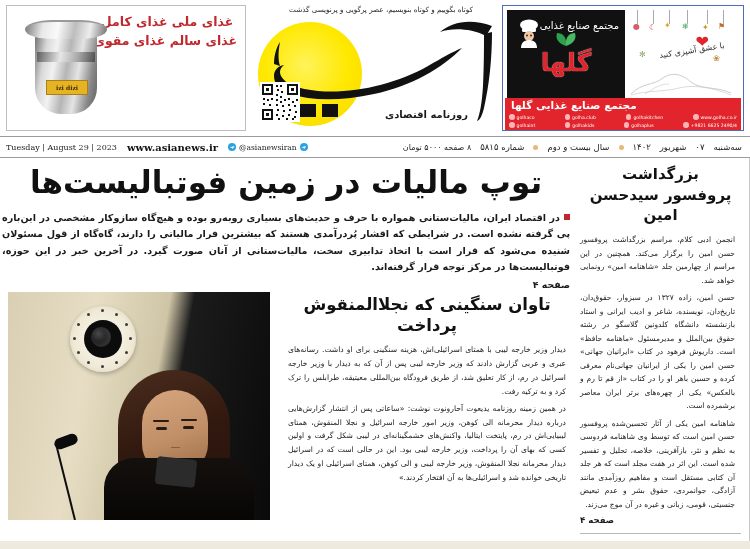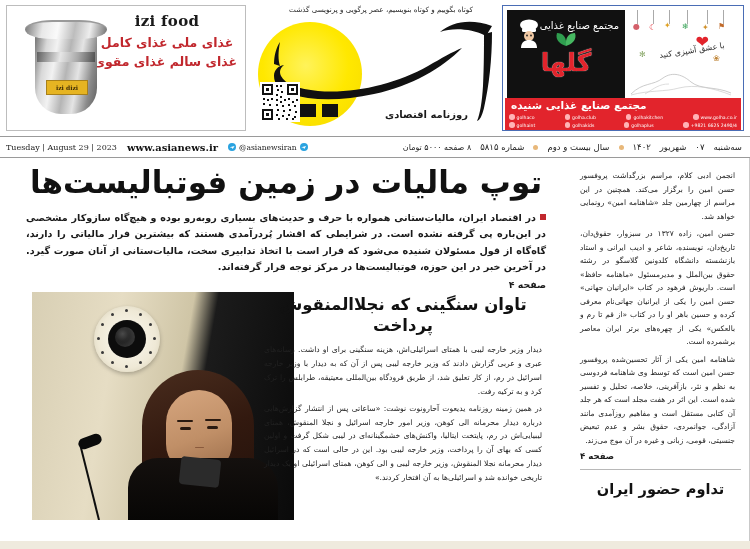--- a/index.html
+++ b/index.html
@@ -378,21 +378,21 @@
     position: absolute;
     left: 0; top: 158px;
     width: 750px; height: 391px;
     box-sizing: border-box;
   }
   .col-main {
     position: absolute;
     left: 0; top: 0;
     width: 572px; height: 391px;
     box-sizing: border-box;
-    padding: 0 24px;
+    padding: 0 0;
   }
   .col-side {
     position: absolute;
     right: 0; top: 0;
     width: 178px; height: 391px;
     box-sizing: border-box;
     padding: 4px 8px 0 8px;
     border-right: 1px solid #c9c9c9;
   }
 
@@ -616,21 +616,20 @@
 </style>
 </head>
 <body>
 
 <div id="page">
 
   <div class="masthead">
 
     <div class="ad-izi">
       <div class="ad-izi-text">
-        <div class="izi-line1">izi food</div>
         <div class="izi-red">غذای ملی   غذای کامل</div>
         <div class="izi-red">غذای سالم  غذای مقوی</div>
       </div>
       <div class="izi-pot">
         <div class="pot-body"></div>
         <div class="pot-rim"></div>
         <div class="pot-neck"></div>
         <div class="pot-label">izi dizi</div>
       </div>
     </div>
@@ -736,21 +735,21 @@
           <path d="M4 30 C4 24 8 22 12 22 C16 22 20 24 20 30 Z" fill="#fff"></path>
           <circle cx="10" cy="17.5" r="0.9" fill="#222"></circle>
             <circle cx="14" cy="17.5" r="0.9" fill="#222"></circle>
         </svg>
         <svg class="golha-leaf" viewBox="0 0 26 14" aria-hidden="true">
           <path d="M13 14 C6 12 2 7 4 1 C10 1 14 5 13 14 Z" fill="#2f9e4f"></path>
           <path d="M13 14 C20 12 24 7 22 1 C16 1 12 5 13 14 Z" fill="#46b861"></path>
         </svg>
         <div class="golha-brand">گلها</div>
       </div>
-      <div class="golha-strip">مجتمع صنایع غذایی شنیده</div>
+      <div class="golha-strip">مجتمع صنایع غذایی گلها</div>
       <div class="golha-handles">
         <div class="handle-row">
           <span class="handle">
               <i class="hi"></i>
               <span>golhaco</span>
             </span>
           <span class="handle">
               <i class="hi"></i>
               <span>golha.club</span>
             </span>
@@ -864,20 +863,24 @@
             <p>دیدار وزیر خارجه لیبی با همتای اسرائیلی‌اش، هزینه سنگینی برای او داشت. رسانه‌های عبری و عربی گزارش دادند که وزیر خارجه لیبی پس از آن که به دیدار با وزیر خارجه اسرائیل در رم، از کار تعلیق شد، از طریق فرودگاه بین‌المللی معیتیقه، طرابلس را ترک کرد و به ترکیه رفت.</p>
             <p>در همین زمینه روزنامه یدیعوت آحارونوت نوشت: «ساعاتی پس از انتشار گزارش‌هایی درباره دیدار محرمانه الی کوهن، وزیر امور خارجه اسرائیل و نجلا المنقوش، همتای لیبیایی‌اش در رم، پایتخت ایتالیا، واکنش‌های خشمگینانه‌ای در لیبی شکل گرفت و اولین کسی که بهای آن را پرداخت، وزیر خارجه لیبی بود. این در حالی است که در اسرائیل دیدار محرمانه نجلا المنقوش، وزیر خارجه لیبی و الی کوهن، همتای اسرائیلی او یک دیدار تاریخی خوانده شد و اسرائیلی‌ها به آن افتخار کردند.»</p>
           </div>
         </div>
 
       </div>
     </div>
 
     <div class="col-side">
 
+      <h2 class="side-headline">
+        <span>بزرگداشت</span><br>
+        <span>پروفسور سیدحسن امین</span>
+      </h2>
 
       <div class="side-body">
         <p>انجمن ادبی کلام، مراسم بزرگداشت پروفسور حسن امین را برگزار می‌کند. همچنین در این مراسم از چهارمین جلد «شاهنامه امین» رونمایی خواهد شد.</p>
         <p>حسن امین، زاده ۱۳۲۷ در سبزوار، حقوق‌دان، تاریخ‌دان، نویسنده، شاعر و ادیب ایرانی و استاد بازنشسته دانشگاه کلدونین گلاسگو در رشته حقوق بین‌الملل و مدیرمسئول «ماهنامه حافظ» است. داریوش فرهود در کتاب «ایرانیان جهانی» حسن امین را یکی از ایرانیان جهانی‌نام معرفی کرده و حسین باهر او را در کتاب «از قم تا رم و بالعکس» یکی از چهره‌های برتر ایران معاصر برشمرده است.</p>
         <p>شاهنامه امین یکی از آثار تحسین‌شده پروفسور حسن امین است که توسط وی شاهنامه فردوسی به نظم و نثر، بازآفرینی، خلاصه، تحلیل و تفسیر شده است. این اثر در هفت مجلد است که هر جلد آن کتابی مستقل است و مفاهیم روزآمدی مانند آزادگی، جوانمردی، حقوق بشر و عدم تبعیض جنسیتی، قومی، زبانی و غیره در آن موج می‌زند.</p>
       </div>
       <div class="side-ref">صفحه ۴</div>
 
       <hr class="side-rule">
 

